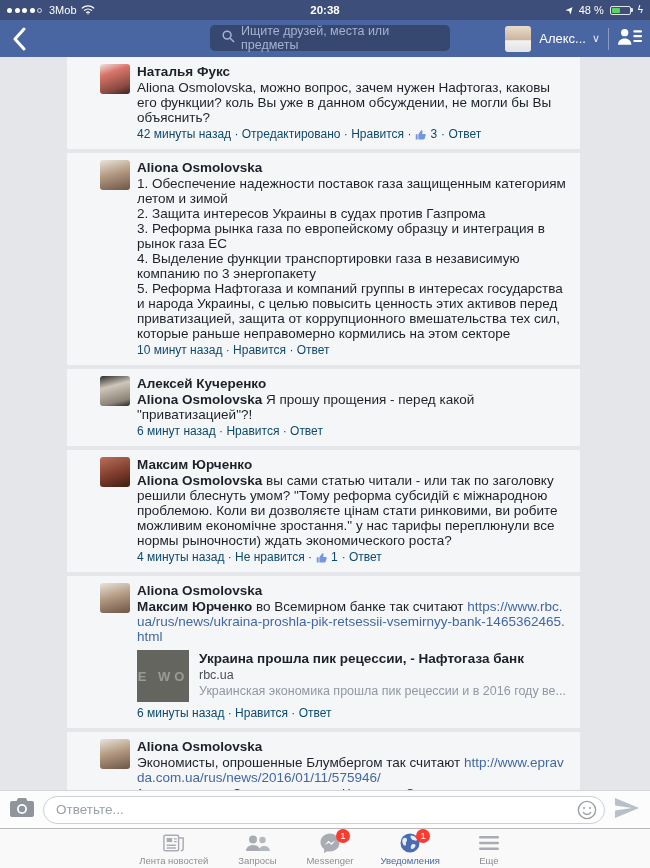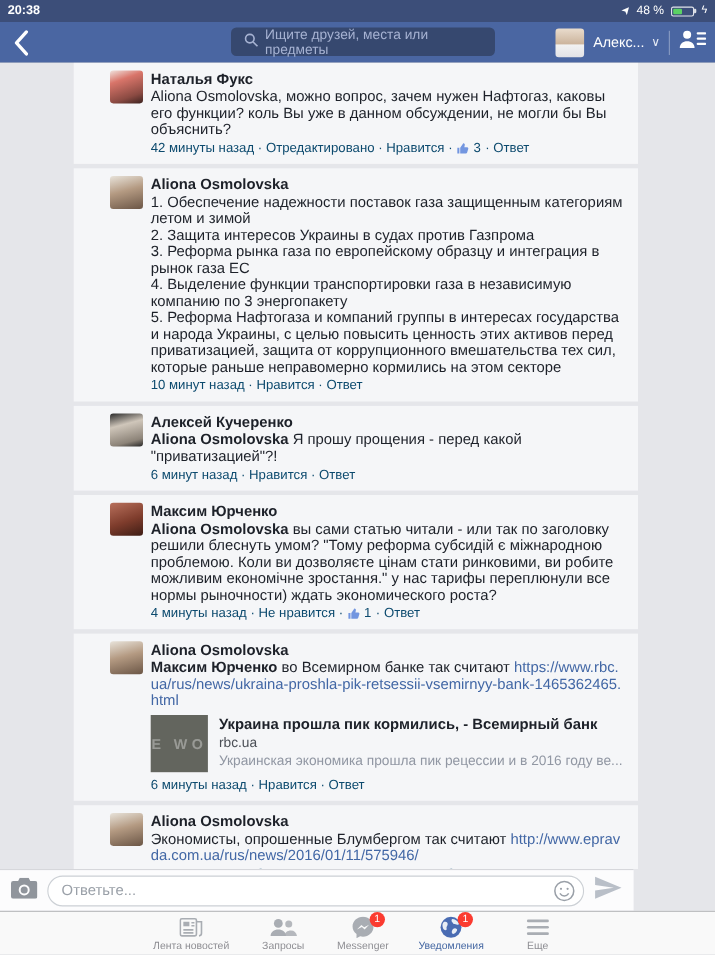--- a/index.html
+++ b/index.html
@@ -56,21 +56,21 @@
   .cmeta{display:flex;align-items:center;gap:4px;margin-top:2px;font-size:12px;color:#0c4a6e;line-height:15px;}
   .like-chip{display:inline-flex;align-items:center;gap:3px;}
   .attach{display:flex;gap:10px;margin:6px 0 4px 0;}
   .thumb{flex:0 0 52px;width:52px;height:52px;background:#63655e;color:rgba(255,255,255,.35);
          display:flex;align-items:center;justify-content:center;font-weight:700;font-size:13px;letter-spacing:4px;}
   .ainfo{flex:1;min-width:0;}
   .atitle{font-size:13.5px;font-weight:700;color:#1d2129;line-height:17px;white-space:nowrap;overflow:hidden;}
   .asource{font-size:12.5px;color:#4b4f56;line-height:16px;}
   .adesc{font-size:12.5px;color:#9197a3;line-height:16px;white-space:nowrap;overflow:hidden;}
   
-  .composer{position:absolute;top:790px;left:0;width:576px;height:38px;background:#fcfcfd;
+  .composer{position:absolute;top:790px;left:0;width:650px;height:38px;background:#fcfcfd;
             border-top:1px solid #d6d7db;display:flex;align-items:center;padding:0 10px;gap:9px;}
   .fieldwrap{position:relative;flex:1;}
   .replyfield{width:100%;height:28px;border:1px solid #ccd0d5;border-radius:15px;background:#fff;
               padding:0 34px 0 12px;font-size:13.5px;color:#1d2129;outline:none;
               font-family:"Liberation Sans","DejaVu Sans",sans-serif;}
   .replyfield::placeholder{color:#9aa0a8;}
   .smiley{position:absolute;right:8px;top:4px;}
   
   .tabbar{position:absolute;top:828px;left:0;width:650px;height:40px;background:#f9f9f9;
           border-top:1px solid #b9babc;display:flex;justify-content:center;gap:27px;padding-top:4px;}
@@ -80,20 +80,38 @@
   .tab.active .tablabel{color:#4668a3;}
   .badge{position:absolute;top:-4px;right:-10px;min-width:14px;height:14px;border-radius:8px;
          background:#fb3b30;color:#fff;font-size:9.5px;line-height:14px;text-align:center;padding:0 3px;}
 </style>
 </head>
 <body>
 
 <div class="screen">
 
   <div class="statusbar">
+    <div class="sb-left">
+      <span class="dots">
+        <i class="dot"></i>
+          <i class="dot"></i>
+          <i class="dot"></i>
+          <i class="dot"></i>
+          <i class="dot empty"></i>
+      </span>
+      <span>3Mob</span>
+      <span>
+        <svg width="14" height="11" viewBox="0 0 16 12" fill="none" stroke="#fff" stroke-width="1.5" stroke-linecap="round">
+          <path d="M1.5 4.4 A 9.5 9.5 0 0 1 14.5 4.4"></path>
+            <path d="M4 7 A 6 6 0 0 1 12 7"></path>
+            <path d="M6.4 9.4 A 3 3 0 0 1 9.6 9.4"></path>
+          <circle cx="8" cy="11" r="0.8" fill="#fff" stroke="none"></circle>
+        </svg>
+      </span>
+    </div>
     <div class="sb-center">20:38</div>
     <div class="sb-right">
       <span class="loc-arrow">➤</span>
       <span>48 %</span>
       <span class="batt">
           <i></i>
         </span>
       <span class="bolt">ϟ</span>
     </div>
   </div>
@@ -198,21 +216,21 @@
       <div class="card">
         <div class="avatar av-aliona"></div>
         <div class="cbody">
           <div class="cname">Aliona Osmolovska</div>
           <div class="ctext"><span class="mention">Максим Юрченко</span><span> во Всемирном банке так считают </span><a class="clink" href="#">https://www.rbc.ua/rus/news/ukraina-proshla-pik-retsessii-vsemirnyy-bank-1465362465.html</a></div>
           <div class="attach">
             <div class="thumb">
                 <span>E WO</span>
               </div>
             <div class="ainfo">
-              <div class="atitle">Украина прошла пик кормились, - Всемирный банк</div>
+              <div class="atitle">Украина прошла пик рецессии, - Нафтогаза банк</div>
               <div class="asource">rbc.ua</div>
               <div class="adesc">Украинская экономика прошла пик рецессии и в 2016 году ве...</div>
             </div>
           </div>
           <div class="cmeta">
               <span>6 минуты назад · Нравится · Ответ</span>
             </div>
         </div>
       </div>
 

